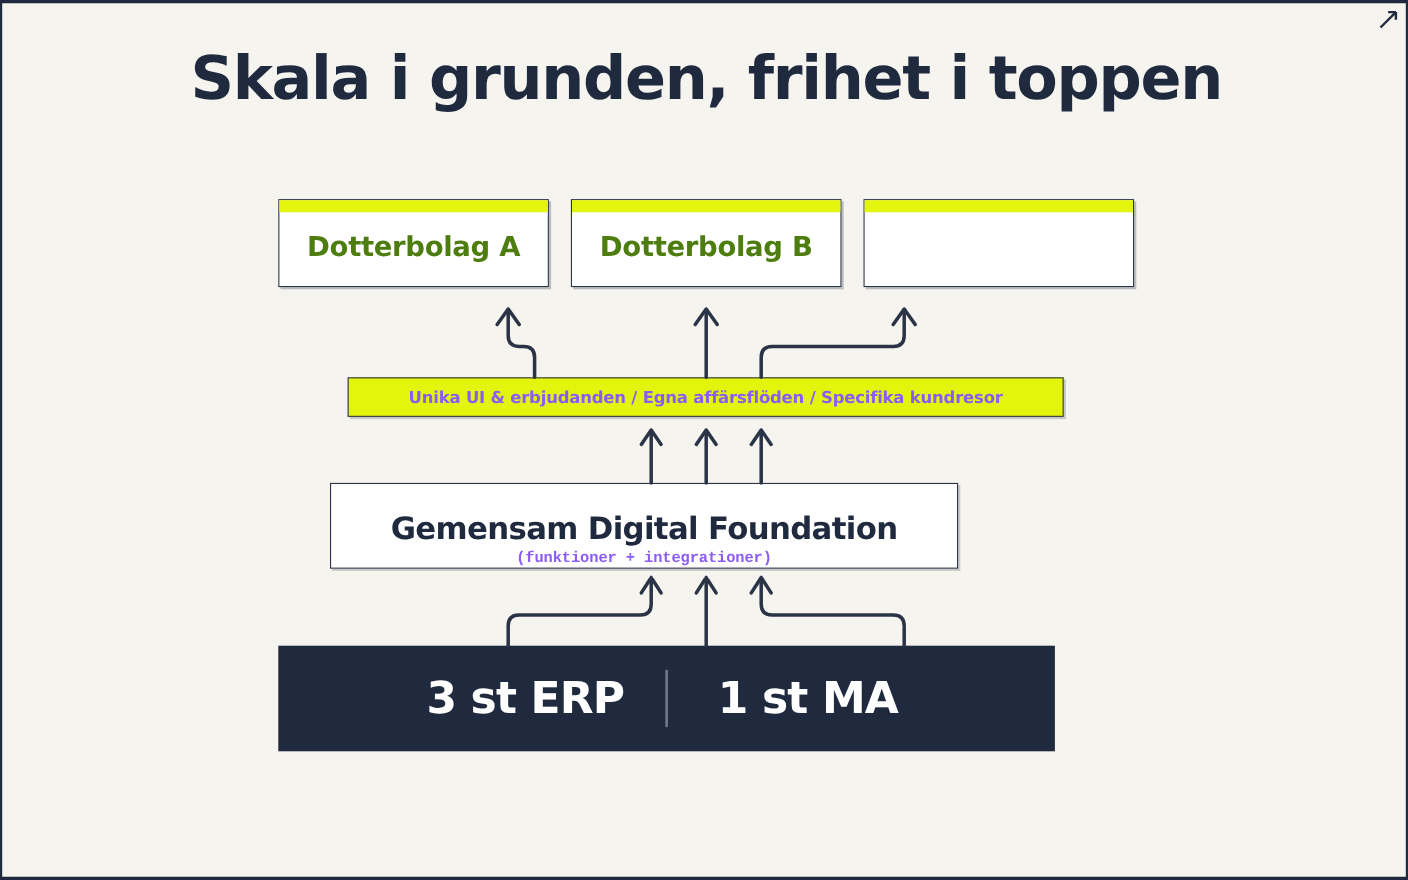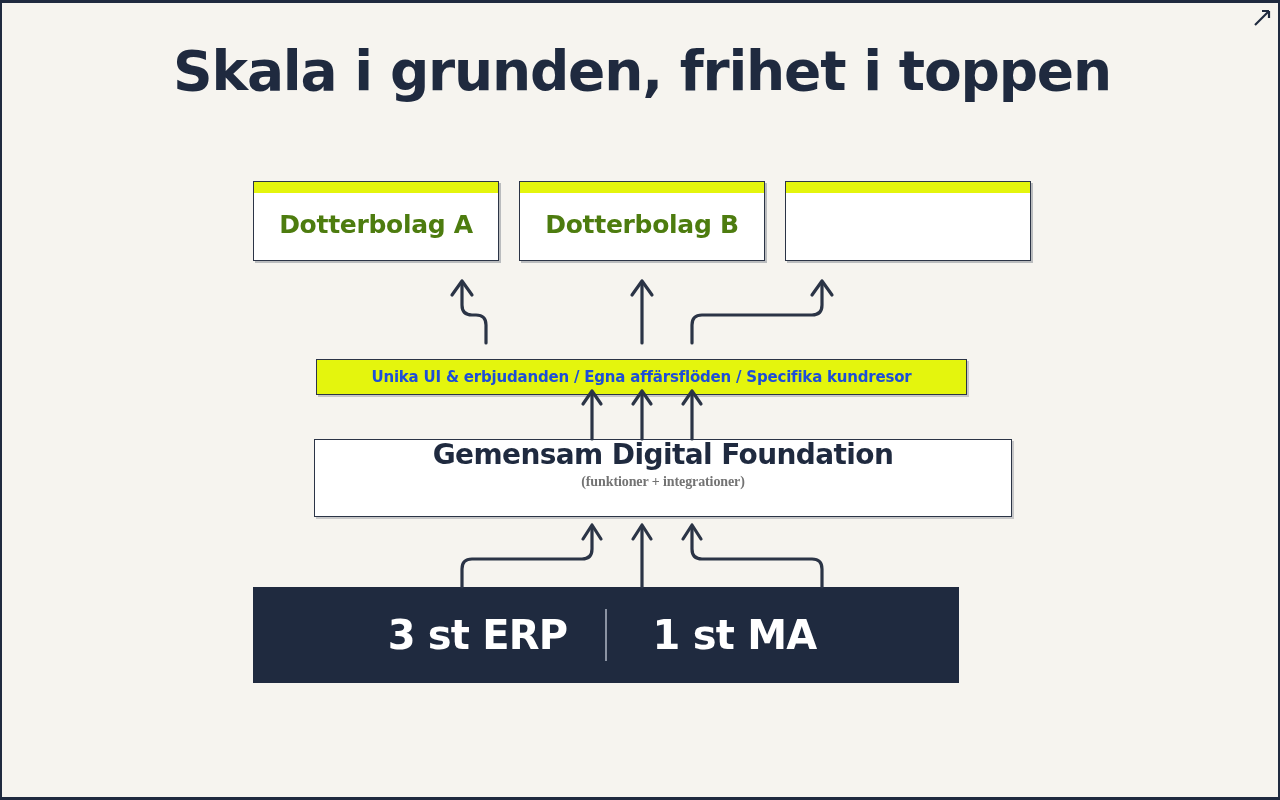--- a/index.html
+++ b/index.html
@@ -89,67 +89,67 @@
     box-sizing: border-box;
   }
   #sub-box-0 { left: 251px; width: 246px; }
   #sub-box-1 { left: 517px; width: 246px; text-align: right; }
   #sub-box-2 { left: 783px; width: 246px; }
 
   
   #diff-bar {
     position: absolute;
     left: 314px;
-    top: 356px;
+    top: 340px;
     width: 651px;
     height: 36px;
     background: #e4f50d;
     border: 1px solid #2b3446;
     box-sizing: border-box;
     display: flex;
     align-items: center;
     justify-content: center;
-    color: #1d4ed8;
+    color: #8b5cf6;
     font-family: "DejaVu Sans", sans-serif;
     font-weight: 700;
     font-size: 15px;
     letter-spacing: -0.2px;
     white-space: nowrap;
     box-shadow: 2px 2px 0 rgba(31,42,63,0.22);
   }
 
   
   #foundation-box {
     position: absolute;
-    left: 312px;
+    left: 298px;
     top: 436px;
-    width: 698px;
+    width: 571px;
     height: 78px;
     background: #ffffff;
     border: 1.5px solid #2b3446;
     box-sizing: border-box;
     display: flex;
     flex-direction: column;
     align-items: center;
-    justify-content: flex-start;
+    justify-content: flex-end;
     box-shadow: 2px 2px 0 rgba(31,42,63,0.22);
   }
   #foundation-title {
     color: #1f2a3f;
     font-family: "DejaVu Sans", sans-serif;
     font-weight: 700;
     font-size: 28px;
     letter-spacing: -0.6px;
     line-height: 1.05;
     white-space: nowrap;
   }
   #foundation-subtitle {
     margin-top: 5px;
-    color: #737373;
-    font-family: Liberation Serif, serif;
+    color: #8b5cf6;
+    font-family: Liberation Mono, monospace;
     font-weight: 700;
     font-size: 14px;
     letter-spacing: -0.1px;
     white-space: nowrap;
   }
 
   
   #systems-bar {
     position: absolute;
     left: 251px;

